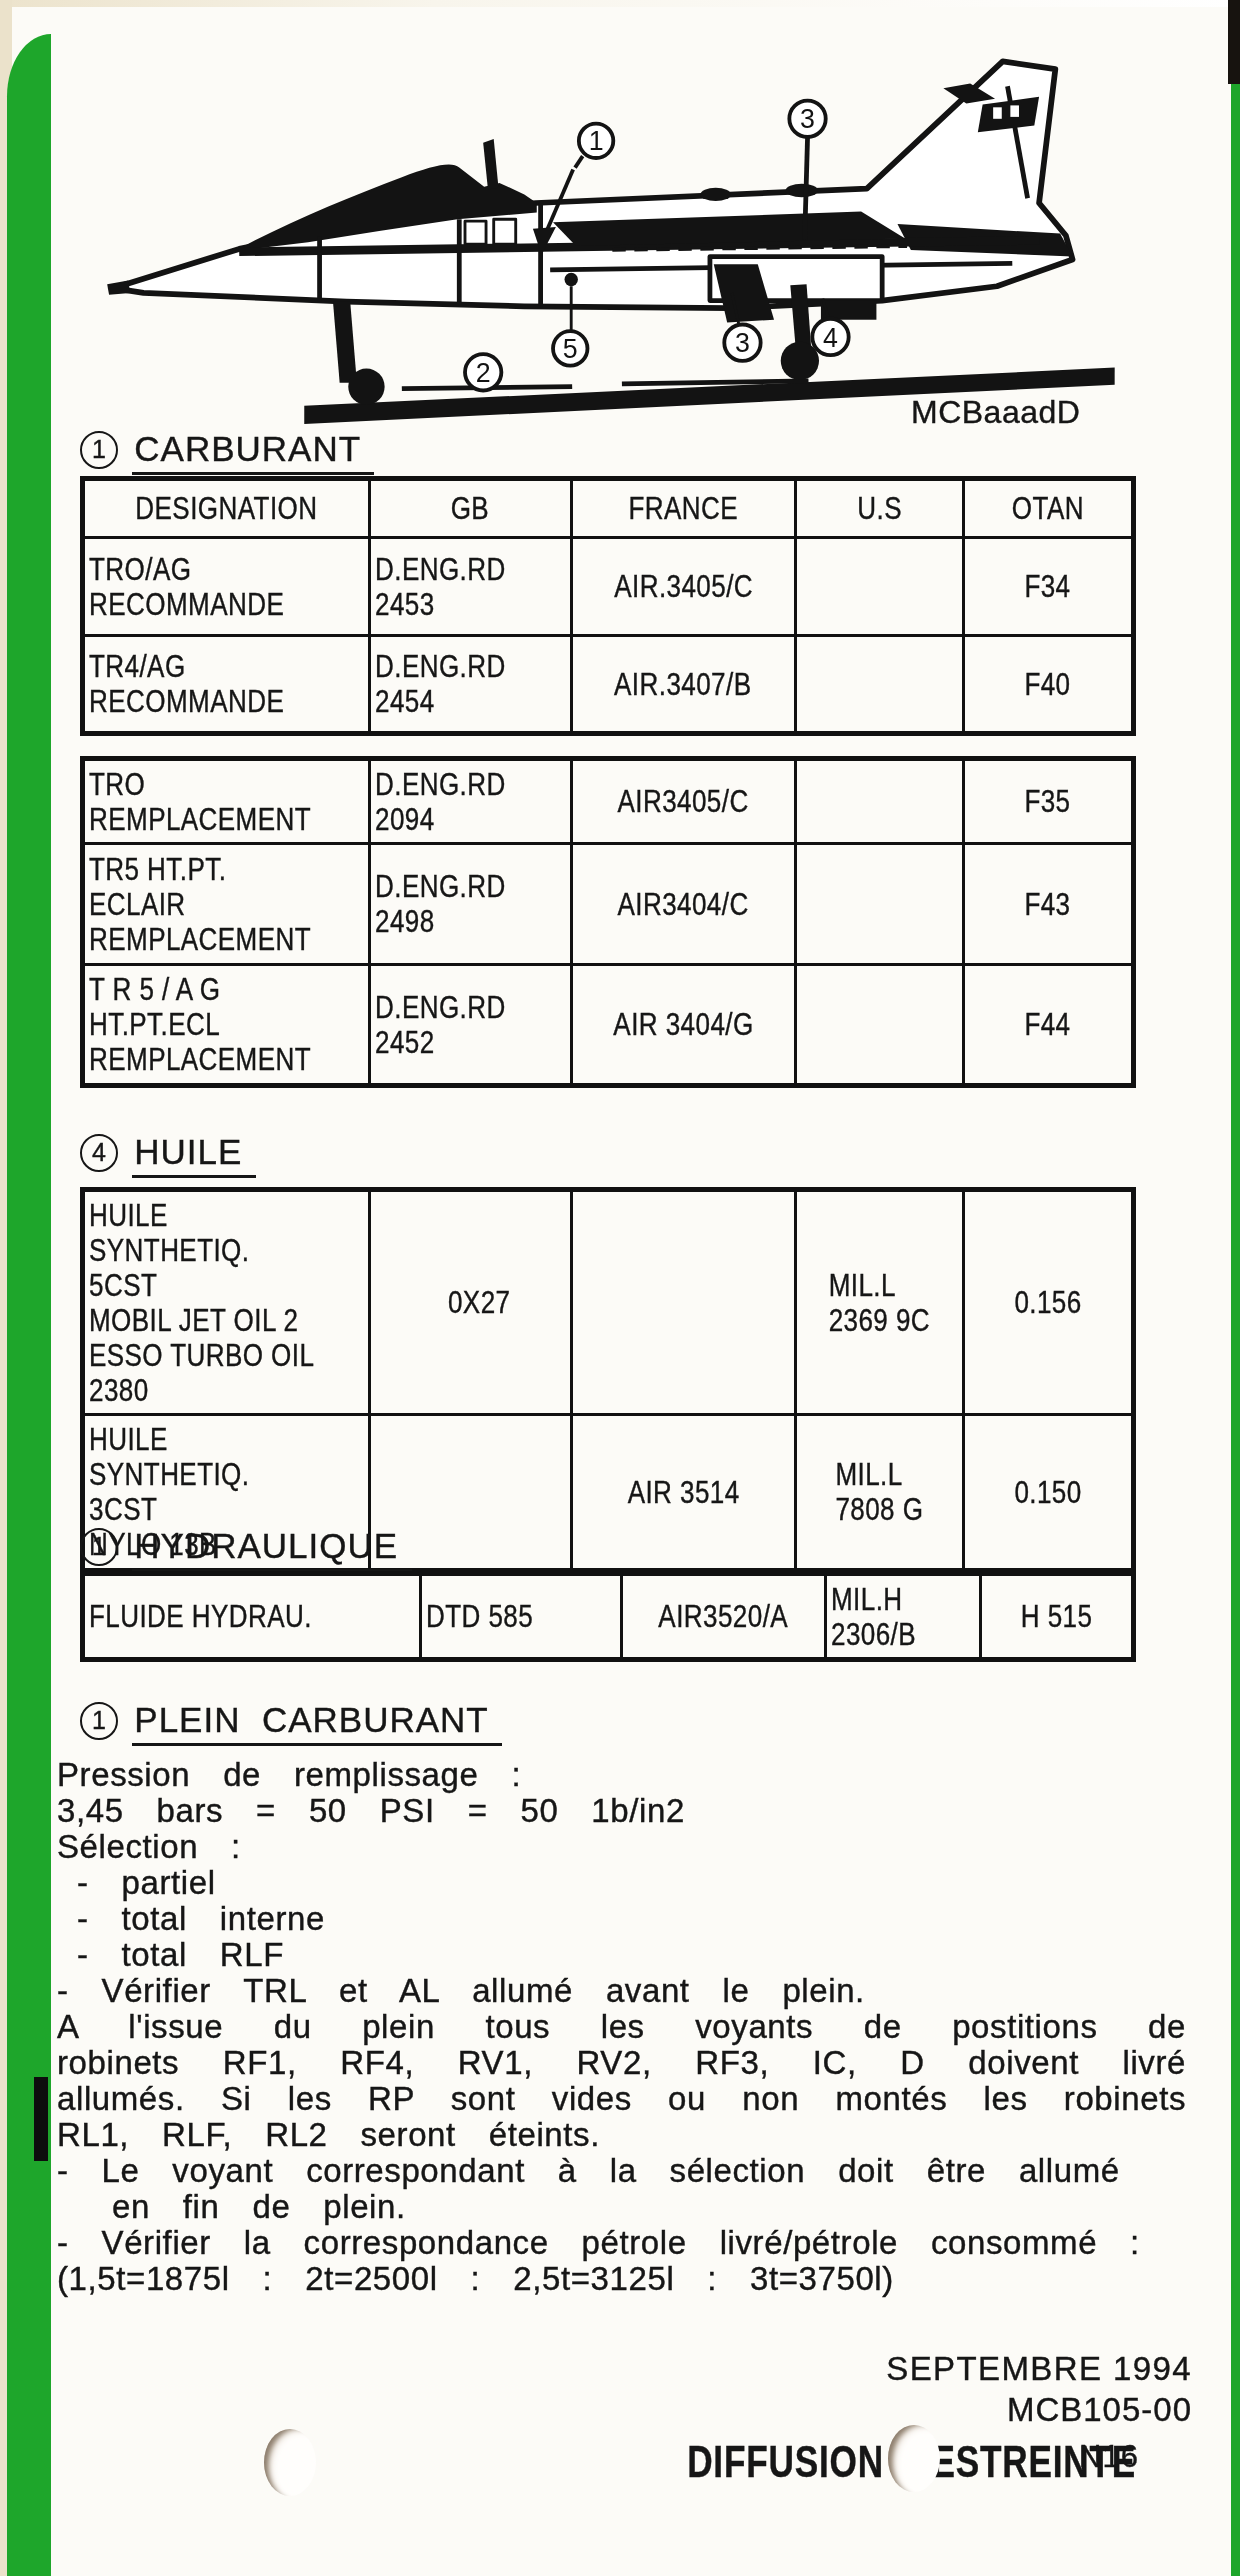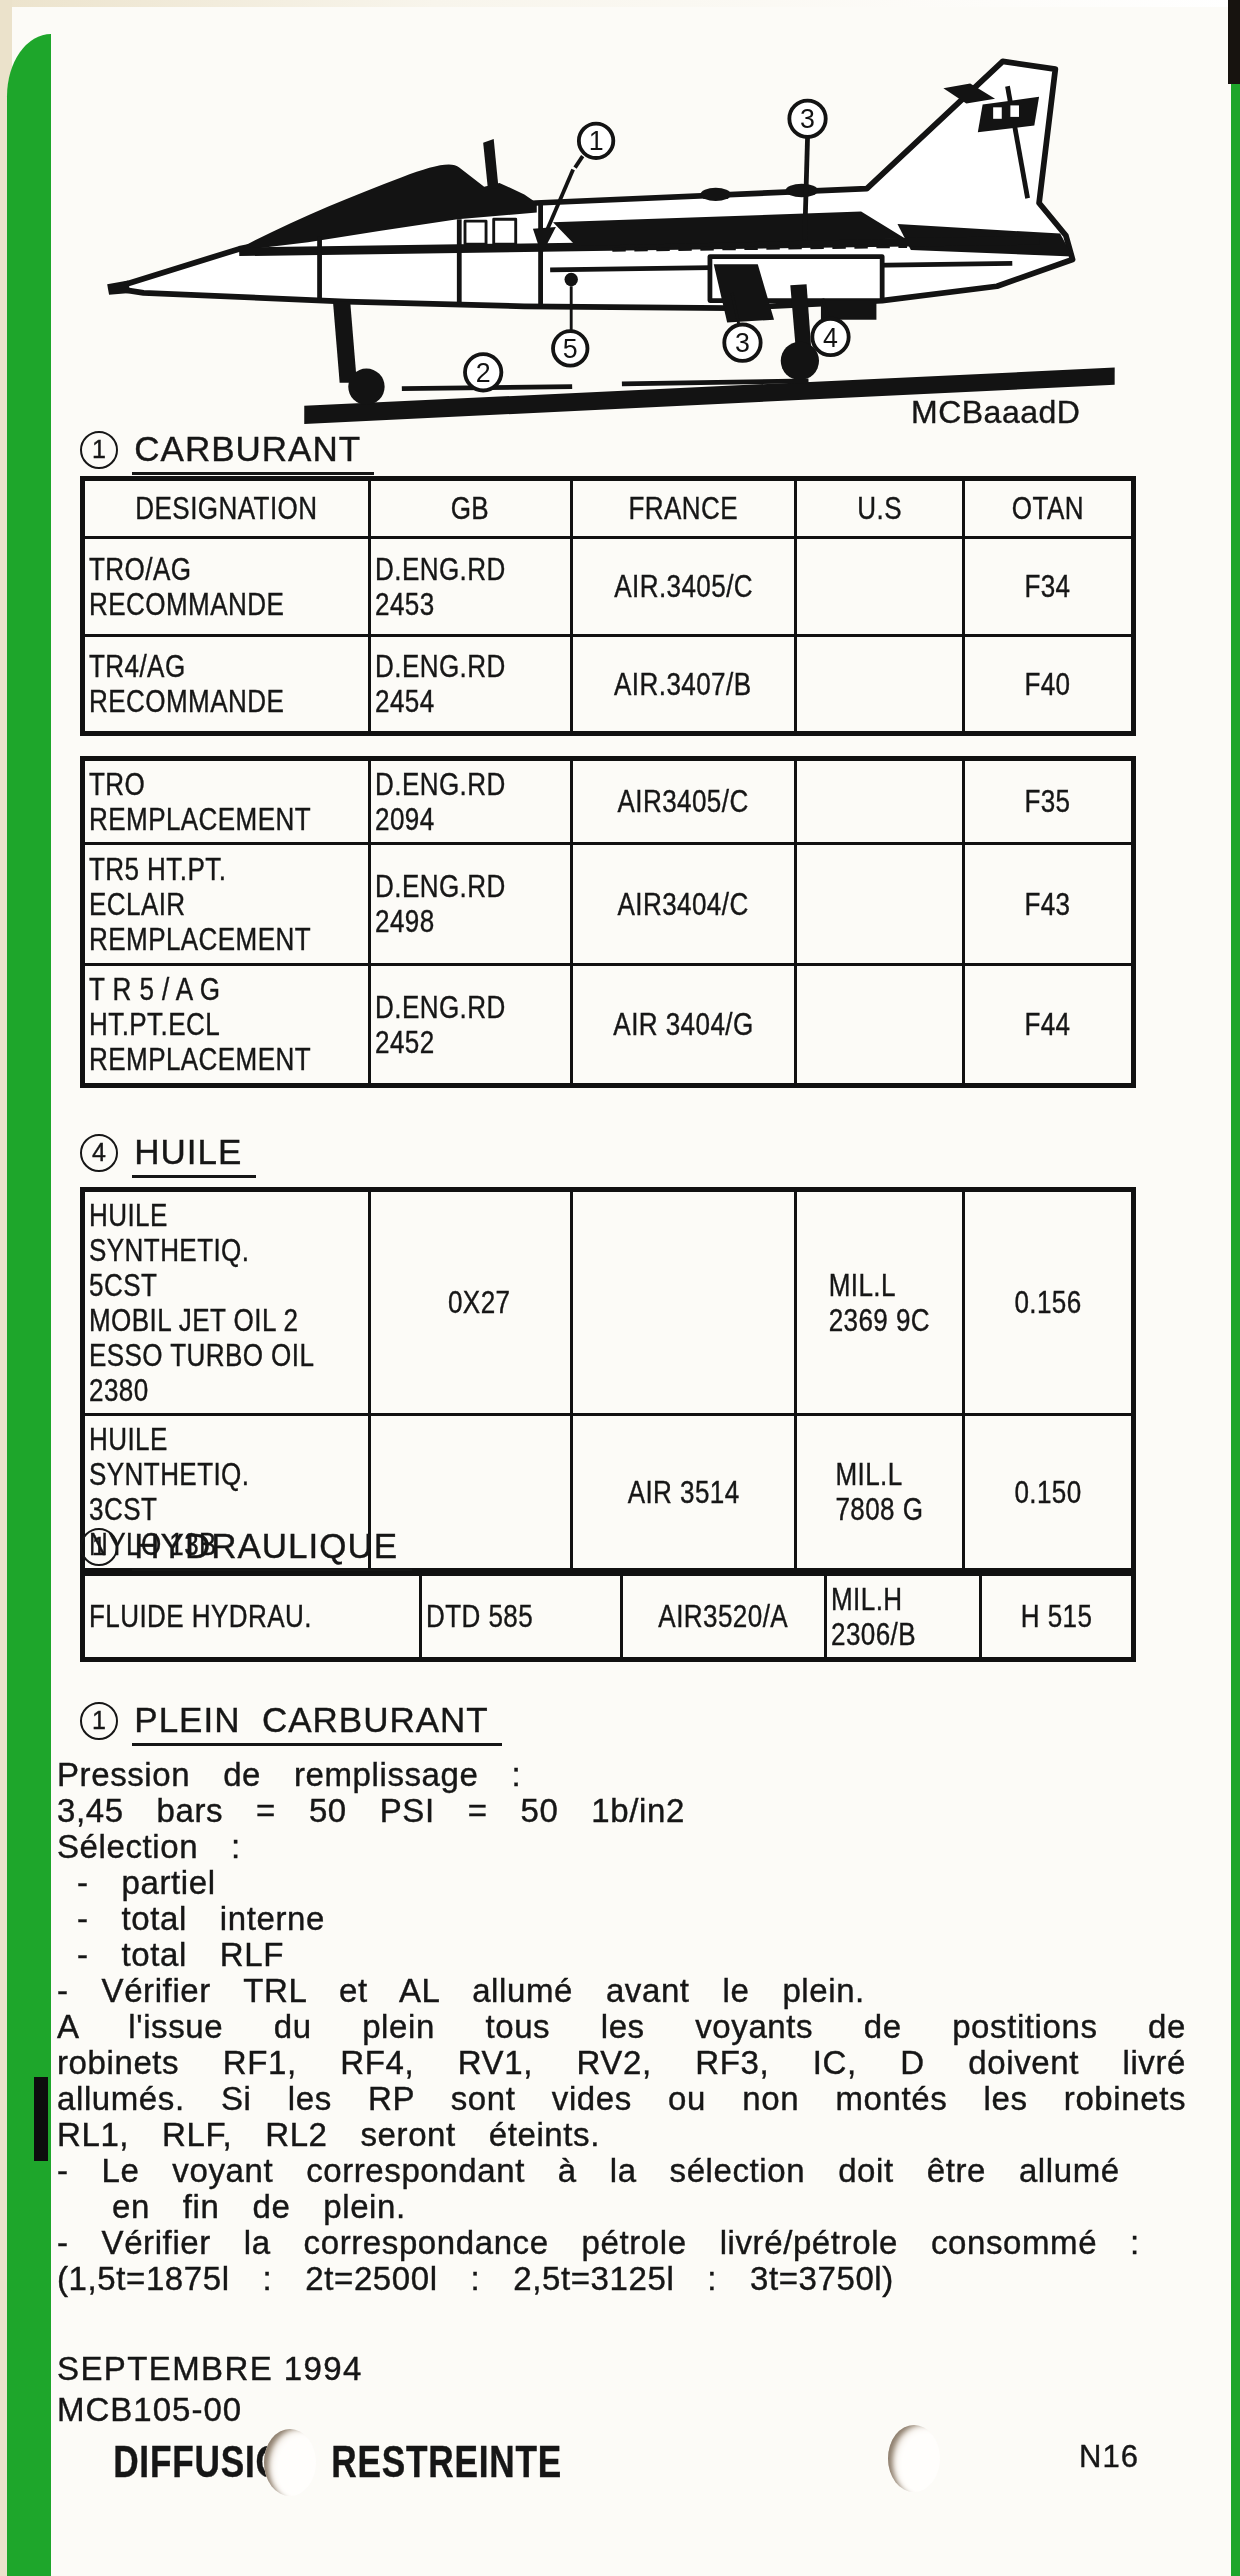--- a/index.html
+++ b/index.html
@@ -70,21 +70,21 @@
   .plein{position:absolute;left:57px;top:1757px;width:1129px;
     font-size:33px;line-height:36px;letter-spacing:0.6px;word-spacing:6.7px;}
   .pt-line{white-space:pre-wrap;}
   .indent1{margin-left:20px;}
   .cont{margin-left:55px;}
   .cont2{}
   .just{white-space:normal;text-align:justify;text-align-last:justify;word-spacing:normal;}
   .change-bar{position:absolute;left:34px;top:2077px;width:14.4px;height:84px;background:#0d0d0d;}
 
   
-  .footer{position:absolute;left:57px;top:2350px;width:1129px;text-align:left;}
+  .footer{position:absolute;left:63px;top:2350px;width:1129px;text-align:right;}
   .f-date{font-size:33px;letter-spacing:1.4px;}
   .f-doc{font-size:33px;letter-spacing:1px;margin-top:3px;}
   .f-class{font-size:44px;font-weight:bold;margin-top:7.7px;}
   .f-class .cond{display:inline-block;transform:scaleX(.8);transform-origin:50% 50%;letter-spacing:1px;white-space:pre;}
   .page-code{position:absolute;left:1079px;top:2439px;font-size:31px;letter-spacing:1px;}
   .hole{position:absolute;width:52px;height:67px;border-radius:50%;background:#fffefc;
     box-shadow:inset 7.7px 2.9px 4.8px -3.8px #8d7e6e, inset 11.5px 5.7px 9.6px -7.7px #c9bcab;}
   .hole-left{left:264px;top:2429px;}
   .hole-right{left:888px;top:2425px;}
 </style>

